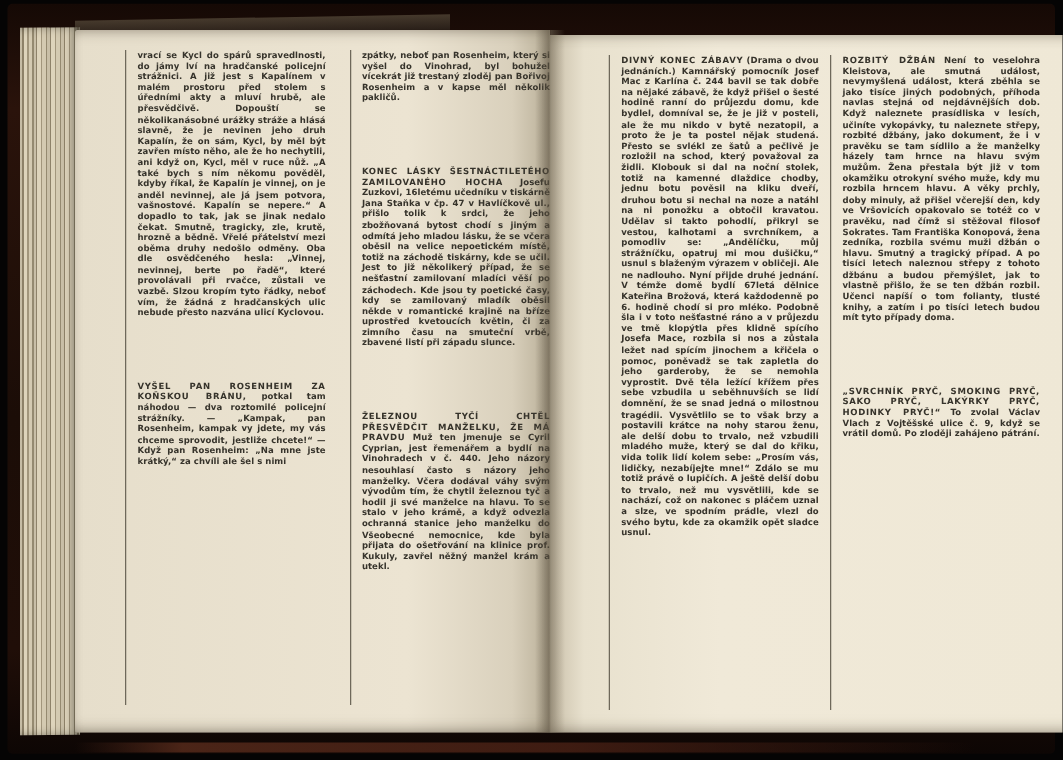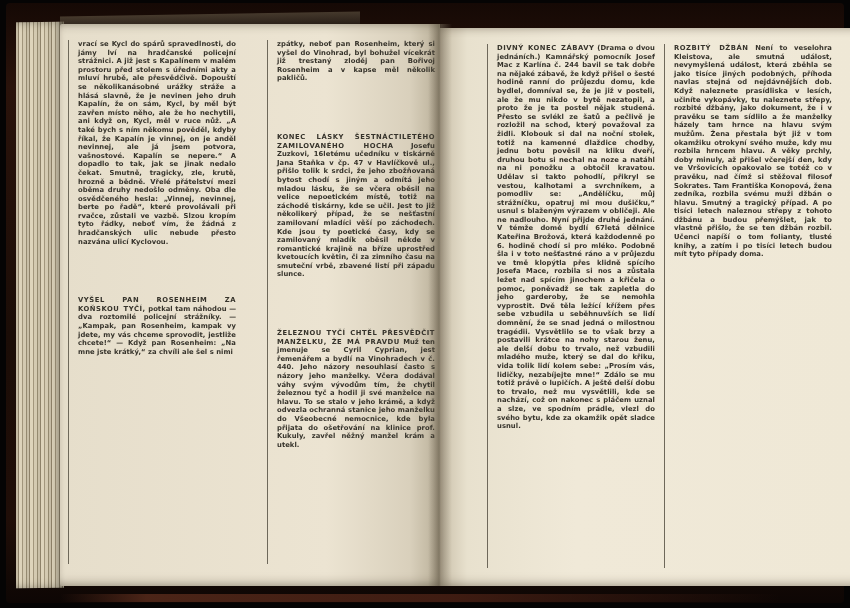--- a/index.html
+++ b/index.html
@@ -29,21 +29,21 @@
          border-radius:2px 0 0 2px;
          box-shadow:inset 0 6px 10px -6px rgba(60,50,35,.5), inset 0 -8px 12px -8px rgba(60,50,35,.6);}
   .page-right{left:440px;top:28px;width:454px;height:558px;
          background:linear-gradient(90deg,#c9bfa9 0%,#e8e1ce 6%,#f0e9d8 30%,#efe8d6 92%,#e0d7c2 100%);
          border-radius:0 3px 3px 0;
          box-shadow:inset 0 6px 10px -6px rgba(60,50,35,.45), inset 0 -8px 12px -8px rgba(60,50,35,.55);}
   .gutter{position:absolute;left:428px;top:24px;width:24px;height:562px;
          background:linear-gradient(90deg,rgba(60,50,38,0) 0%,rgba(95,85,68,.55) 45%,rgba(120,110,92,.5) 55%,rgba(60,50,38,0) 100%);}
   
   .cols{display:flex;}
-  .page-left .cols{padding:16px 0 0 8px;gap:31px;}
+  .page-left .cols{padding:16px 0 0 8px;gap:19px;margin-left:32px;}
   .page-right .cols{padding:16px 0 0 47px;gap:9px;}
   .col{width:158px;border-left:1px solid #6e685a;padding-left:9px;height:524px;
        box-sizing:content-box;}
   .para{margin:0;font-size:6.8px;line-height:8.6px;font-weight:bold;
         color:#36332b;text-align:justify;letter-spacing:.05px;}
   .para .h{letter-spacing:.55px;word-spacing:1px;}
   .gap-a{margin-top:44px;}
   .gap-b{margin-top:50px;}
 </style>
 </head>
@@ -52,35 +52,36 @@
 <div class="stage">
   <div class="cover"></div>
   <div class="cover-bottom"></div>
   <div class="edge-stack"></div>
   <div class="edge-top"></div>
 
   <div class="page page-left">
     <div class="cols">
       <div class="col">
         <p class="para"><span class="h"></span><span>vrací se Kycl do spárů spravedlnosti, do jámy lví na hradčanské policejní strážnici. A již jest s Kapalínem v malém prostoru před stolem s úředními akty a mluví hrubě, ale přesvědčivě. Dopouští se několikanásobné urážky stráže a hlásá slavně, že je nevinen jeho druh Kapalín, že on sám, Kycl, by měl být zavřen místo něho, ale že ho nechytili, ani když on, Kycl, měl v ruce nůž. „A také bych s ním někomu pověděl, kdyby říkal, že Kapalín je vinnej, on je anděl nevinnej, ale já jsem potvora, vašnostové. Kapalín se nepere.“ A dopadlo to tak, jak se jinak nedalo čekat. Smutně, tragicky, zle, krutě, hrozně a bědně. Vřelé přátelství mezi oběma druhy nedošlo odměny. Oba dle osvědčeného hesla: „Vinnej, nevinnej, berte po řadě“, které provolávali při rvačce, zůstali ve vazbě. Slzou kropím tyto řádky, neboť vím, že žádná z hradčanských ulic nebude přesto nazvána ulicí Kyclovou.</span></p>
-        <p class="para gap-b"><span class="h">VYŠEL PAN ROSENHEIM ZA KOŇSKOU TYČÍ,</span><span> potkal tam náhodou — dva roztomilé policejní strážníky. — „Kampak, pan Rosenheim, kampak vy jdete, my vás chceme sprovodit, jestliže chcete!“ — Když pan Rosenheim: „Na mne jste krátký,“ za chvíli ale šel s nimi</span></p>
+        <p class="para gap-b"><span class="h">VYŠEL PAN ROSENHEIM ZA KOŇSKOU BRÁNU,</span><span> potkal tam náhodou — dva roztomilé policejní strážníky. — „Kampak, pan Rosenheim, kampak vy jdete, my vás chceme sprovodit, jestliže chcete!“ — Když pan Rosenheim: „Na mne jste krátký,“ za chvíli ale šel s nimi</span></p>
       </div>
       <div class="col">
         <p class="para"><span class="h"></span><span>zpátky, neboť pan Rosenheim, který si vyšel do Vinohrad, byl bohužel vícekrát již trestaný zloděj pan Bořivoj Rosenheim a v kapse měl několik pakličů.</span></p>
         <p class="para gap-b"><span class="h">KONEC LÁSKY ŠESTNÁCTILETÉHO ZAMILOVANÉHO HOCHA</span><span> Josefu Zuzkovi, 16letému učedníku v tiskárně Jana Staňka v čp. 47 v Havlíčkově ul., přišlo tolik k srdci, že jeho zbožňovaná bytost chodí s jiným a odmítá jeho mladou lásku, že se včera oběsil na velice nepoetickém místě, totiž na záchodě tiskárny, kde se učil. Jest to již několikerý případ, že se nešťastní zamilovaní mladíci věší po záchodech. Kde jsou ty poetické časy, kdy se zamilovaný mladík oběsil někde v romantické krajině na bříze uprostřed kvetoucích květin, či za zimního času na smuteční vrbě, zbavené listí při západu slunce.</span></p>
         <p class="para gap-b"><span class="h">ŽELEZNOU TYČÍ CHTĚL PŘESVĚDČIT MANŽELKU, ŽE MÁ PRAVDU</span><span> Muž ten jmenuje se Cyril Cyprian, jest řemenářem a bydlí na Vinohradech v č. 440. Jeho názory nesouhlasí často s názory jeho manželky. Včera dodával váhy svým vývodům tím, že chytil železnou tyč a hodil ji své manželce na hlavu. To se stalo v jeho krámě, a když odvezla ochranná stanice jeho manželku do Všeobecné nemocnice, kde byla přijata do ošetřování na klinice prof. Kukuly, zavřel něžný manžel krám a utekl.</span></p>
       </div>
     </div>
   </div>
 
   <div class="page page-right">
     <div class="cols">
       <div class="col">
         <p class="para"><span class="h">DIVNÝ KONEC ZÁBAVY</span><span> (Drama o dvou jednáních.) Kamnářský pomocník Josef Mac z Karlína č. 244 bavil se tak dobře na nějaké zábavě, že když přišel o šesté hodině ranní do průjezdu domu, kde bydlel, domníval se, že je již v posteli, ale že mu nikdo v bytě nezatopil, a proto že je ta postel nějak studená. Přesto se svlékl ze šatů a pečlivě je rozložil na schod, který považoval za židli. Klobouk si dal na noční stolek, totiž na kamenné dlaždice chodby, jednu botu pověsil na kliku dveří, druhou botu si nechal na noze a natáhl na ni ponožku a obtočil kravatou. Udělav si takto pohodlí, přikryl se vestou, kalhotami a svrchníkem, a pomodliv se: „Andělíčku, můj strážníčku, opatruj mi mou dušičku,“ usnul s blaženým výrazem v obličeji. Ale ne nadlouho. Nyní přijde druhé jednání. V témže domě bydlí 67letá dělnice Kateřina Brožová, která každodenně po 6. hodině chodí si pro mléko. Podobně šla i v toto nešťastné ráno a v průjezdu ve tmě klopýtla přes klidně spícího Josefa Mace, rozbila si nos a zůstala ležet nad spícím jinochem a křičela o pomoc, poněvadž se tak zapletla do jeho garderoby, že se nemohla vyprostit. Dvě těla ležící křížem přes sebe vzbudila u seběhnuvších se lidí domnění, že se snad jedná o milostnou tragédii. Vysvětlilo se to však brzy a postavili krátce na nohy starou ženu, ale delší dobu to trvalo, než vzbudili mladého muže, který se dal do křiku, vida tolik lidí kolem sebe: „Prosím vás, lidičky, nezabíjejte mne!“ Zdálo se mu totiž právě o lupičích. A ještě delší dobu to trvalo, než mu vysvětlili, kde se nachází, což on nakonec s pláčem uznal a slze, ve spodním prádle, vlezl do svého bytu, kde za okamžik opět sladce usnul.</span></p>
       </div>
       <div class="col">
         <p class="para"><span class="h">ROZBITÝ DŽBÁN</span><span> Není to veselohra Kleistova, ale smutná událost, nevymyšlená událost, která zběhla se jako tisíce jiných podobných, příhoda navlas stejná od nejdávnějších dob. Když naleznete prasídliska v lesích, učiníte vykopávky, tu naleznete střepy, rozbité džbány, jako dokument, že i v pravěku se tam sídlilo a že manželky házely tam hrnce na hlavu svým mužům. Žena přestala být již v tom okamžiku otrokyní svého muže, kdy mu rozbila hrncem hlavu. A věky prchly, doby minuly, až přišel včerejší den, kdy ve Vršovicích opakovalo se totéž co v pravěku, nad čímž si stěžoval filosof Sokrates. Tam Františka Konopová, žena zedníka, rozbila svému muži džbán o hlavu. Smutný a tragický případ. A po tisíci letech naleznou střepy z tohoto džbánu a budou přemýšlet, jak to vlastně přišlo, že se ten džbán rozbil. Učenci napíší o tom folianty, tlusté knihy, a zatím i po tisíci letech budou mít tyto případy doma.</span></p>
+        <p class="para gap-b"><span class="h">„SVRCHNÍK PRYČ, SMOKING PRYČ, SAKO PRYČ, LAKÝRKY PRYČ, HODINKY PRYČ!“</span><span> To zvolal Václav Vlach z Vojtěšské ulice č. 9, když se vrátil domů. Po zloději zahájeno pátrání.</span></p>
       </div>
     </div>
   </div>
 
   <div class="gutter"></div>
 </div>
 
 </body></html>

